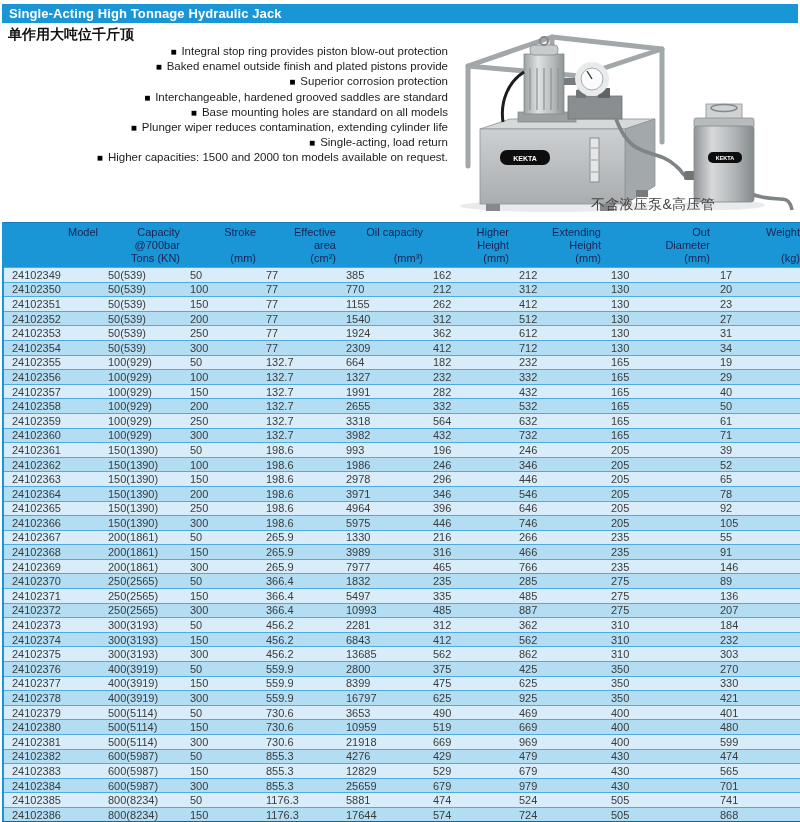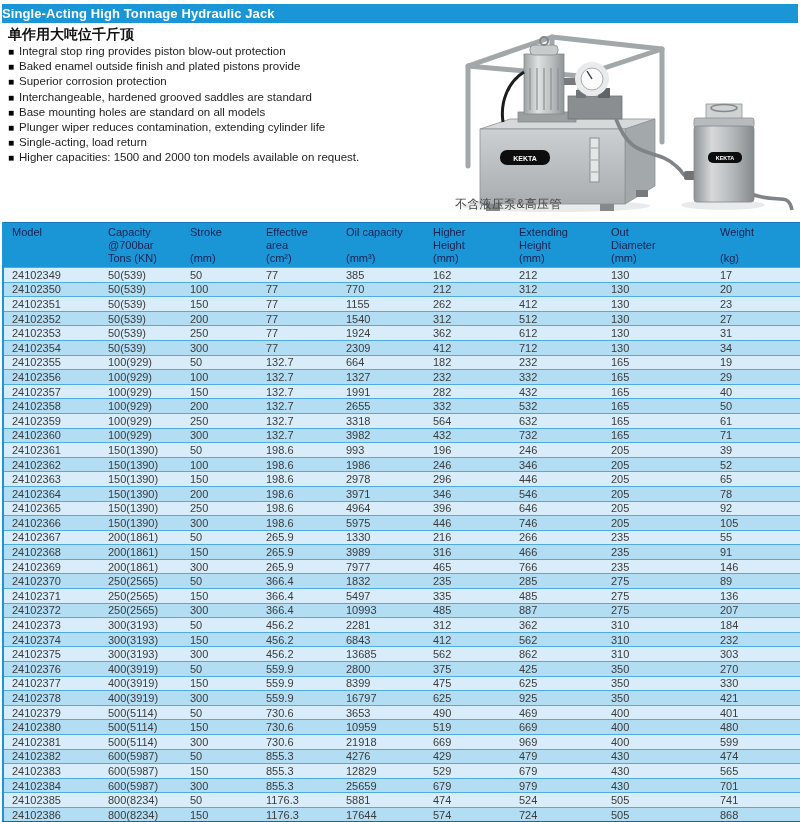--- a/index.html
+++ b/index.html
@@ -1,42 +1,42 @@
 <!DOCTYPE html>
 <html><head>
 <meta charset="utf-8">
 <style>
   * { margin:0; padding:0; box-sizing:border-box; }
   html,body { width:800px; height:822px; background:#ffffff; overflow:hidden;
               font-family:"Liberation Sans", sans-serif; position:relative; }
 
   .titlebar { position:absolute; left:2px; top:4px; width:796px; height:19px;
               background:#1a96d6; color:#ffffff; font-weight:bold; font-size:13px;
-              line-height:19px; letter-spacing:.1px; }
+              line-height:19px; padding-left:7px; letter-spacing:.1px; }
 
   .subtitle { position:absolute; left:8px; top:26px; font-size:14px; font-weight:bold;
               color:#111111; }
 
-  .features { position:absolute; left:8px; top:44px; width:440px; list-style:none; }
+  .features { position:absolute; left:8px; top:44px; width:440px; list-style:none;text-align:right; }
   .features li { font-size:11.5px; color:#1c1c1c; line-height:14.2px; white-space:nowrap; }
   .features .marker { display:inline-block; font-size:10px; margin-right:5px; color:#000; }
 
   .photo-wrap { position:absolute; left:440px; top:24px; width:356px; height:192px; }
-  .photo-caption { position:absolute; left:455px; top:196px; width:260px; text-align:left;
-                   font-size:12px; color:#444444; letter-spacing:.3px; }
+  .photo-caption { position:absolute; left:455px; top:196px; width:260px; text-align:right;
+                   font-size:14px; color:#444444; letter-spacing:.3px; }
 
   table.spec { position:absolute; left:2px; top:222px; width:796px;
                border-collapse:collapse; table-layout:fixed;
                border-left:2px solid #1a96d6; border-right:2px solid #1a96d6;
                border-bottom:2px solid #1466a0; }
   table.spec thead th { background:#1a96d6; color:#1b2150; font-weight:normal;
                font-size:11px; text-align:left; vertical-align:top;
                padding:3px 2px 2px 8px; height:42px;
                border-top:1px solid #1577b5; }
-  table.spec thead th div { height:13px; line-height:13px; white-space:nowrap; }
+  table.spec thead th div { height:13px; line-height:13px; white-space:nowrap;text-align:right; }
   table.spec tbody tr { height:14.6px; }
   table.spec tbody tr:nth-child(odd)  td { background:#d8edf9; }
   table.spec tbody tr:nth-child(even) td { background:#b3ddf3; }
   table.spec tbody td { font-size:11px; color:#3b3b3b; padding:0 2px 0 8px;
                border-top:1px solid #4fabdf; white-space:nowrap; overflow:hidden; }
 </style>
 </head>
 <body>
 
 <div class="titlebar">

